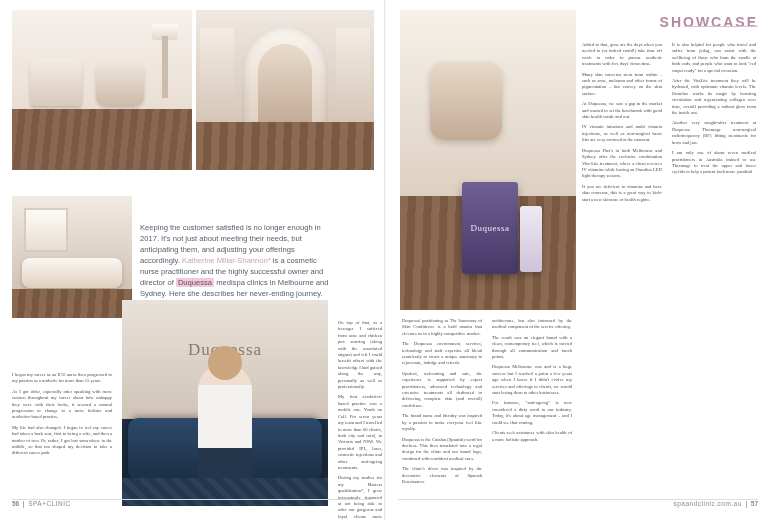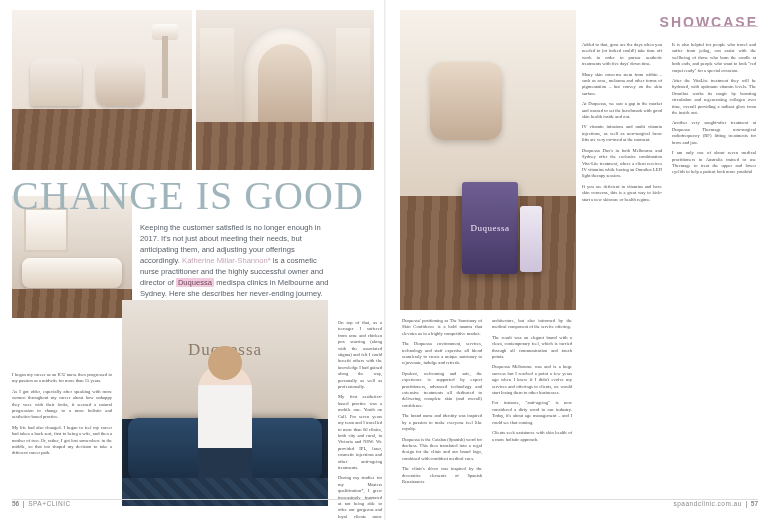--- a/index.html
+++ b/index.html
@@ -179,21 +179,20 @@
   <div class="photo" id="photo-product">
     <div class="shelf"></div>
     <div class="chair"></div>
     <div class="floor"></div>
     <div class="box">
       <span>Duquessa</span>
     </div>
     <div class="bottle"></div>
   </div>
 
-  <div class="headline">CHANGE IS GOOD</div>
 
   <div class="standfirst">
     <span>Keeping the customer satisfied is no longer enough in 2017. It's not just about meeting their needs, but anticipating them, and adjusting your offerings accordingly. </span><span class="name">Katherine Millar-Shannon*</span><span> is a cosmetic nurse practitioner and the highly successful owner and director of </span><span class="hl">Duquessa</span><span> medispa clinics in Melbourne and Sydney. Here she describes her never-ending journey.</span>
   </div>
 
   <div class="col" id="col-l1">
     <p>I began my career as an ICU nurse then progressed to my passion as a midwife for more than 15 years.</p>
     <p>As I got older, especially after speaking with more women throughout my career about how unhappy they were with their looks, it seemed a natural progression to change to a more holistic and aesthetics-based practice.</p>
     <p>My life had also changed. I began to feel my career had taken a back seat, first to being a wife, and then a mother of two. Or, rather, I got lost somewhere in the middle, so that too shaped my decision to take a different career path.</p>
   </div>

